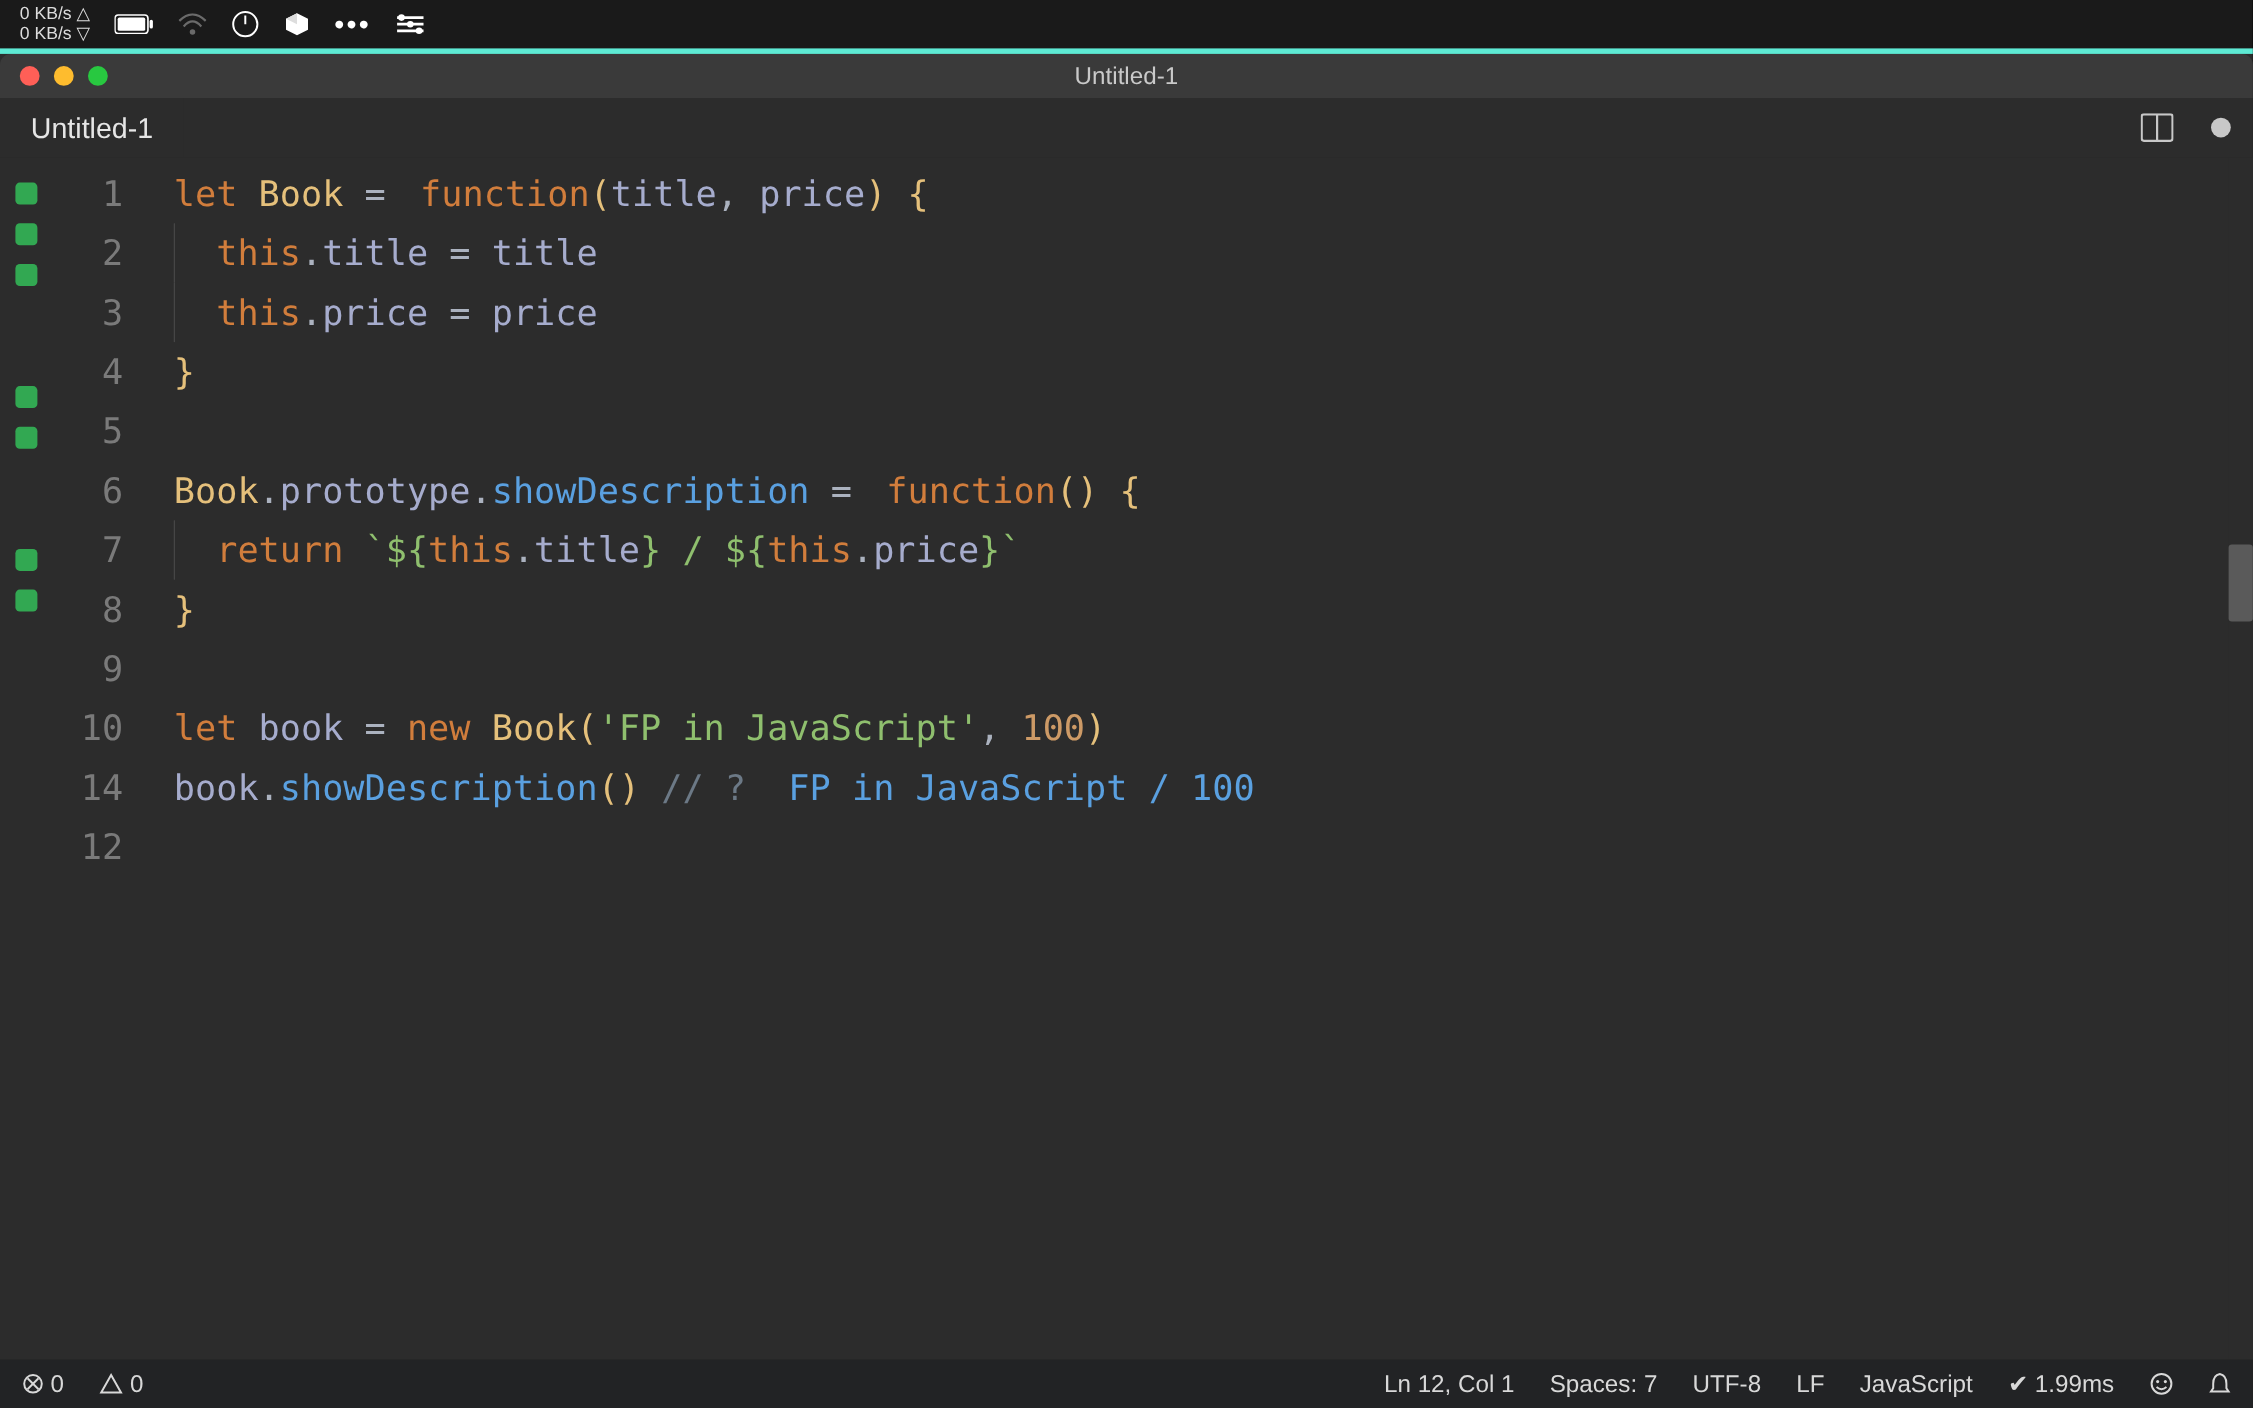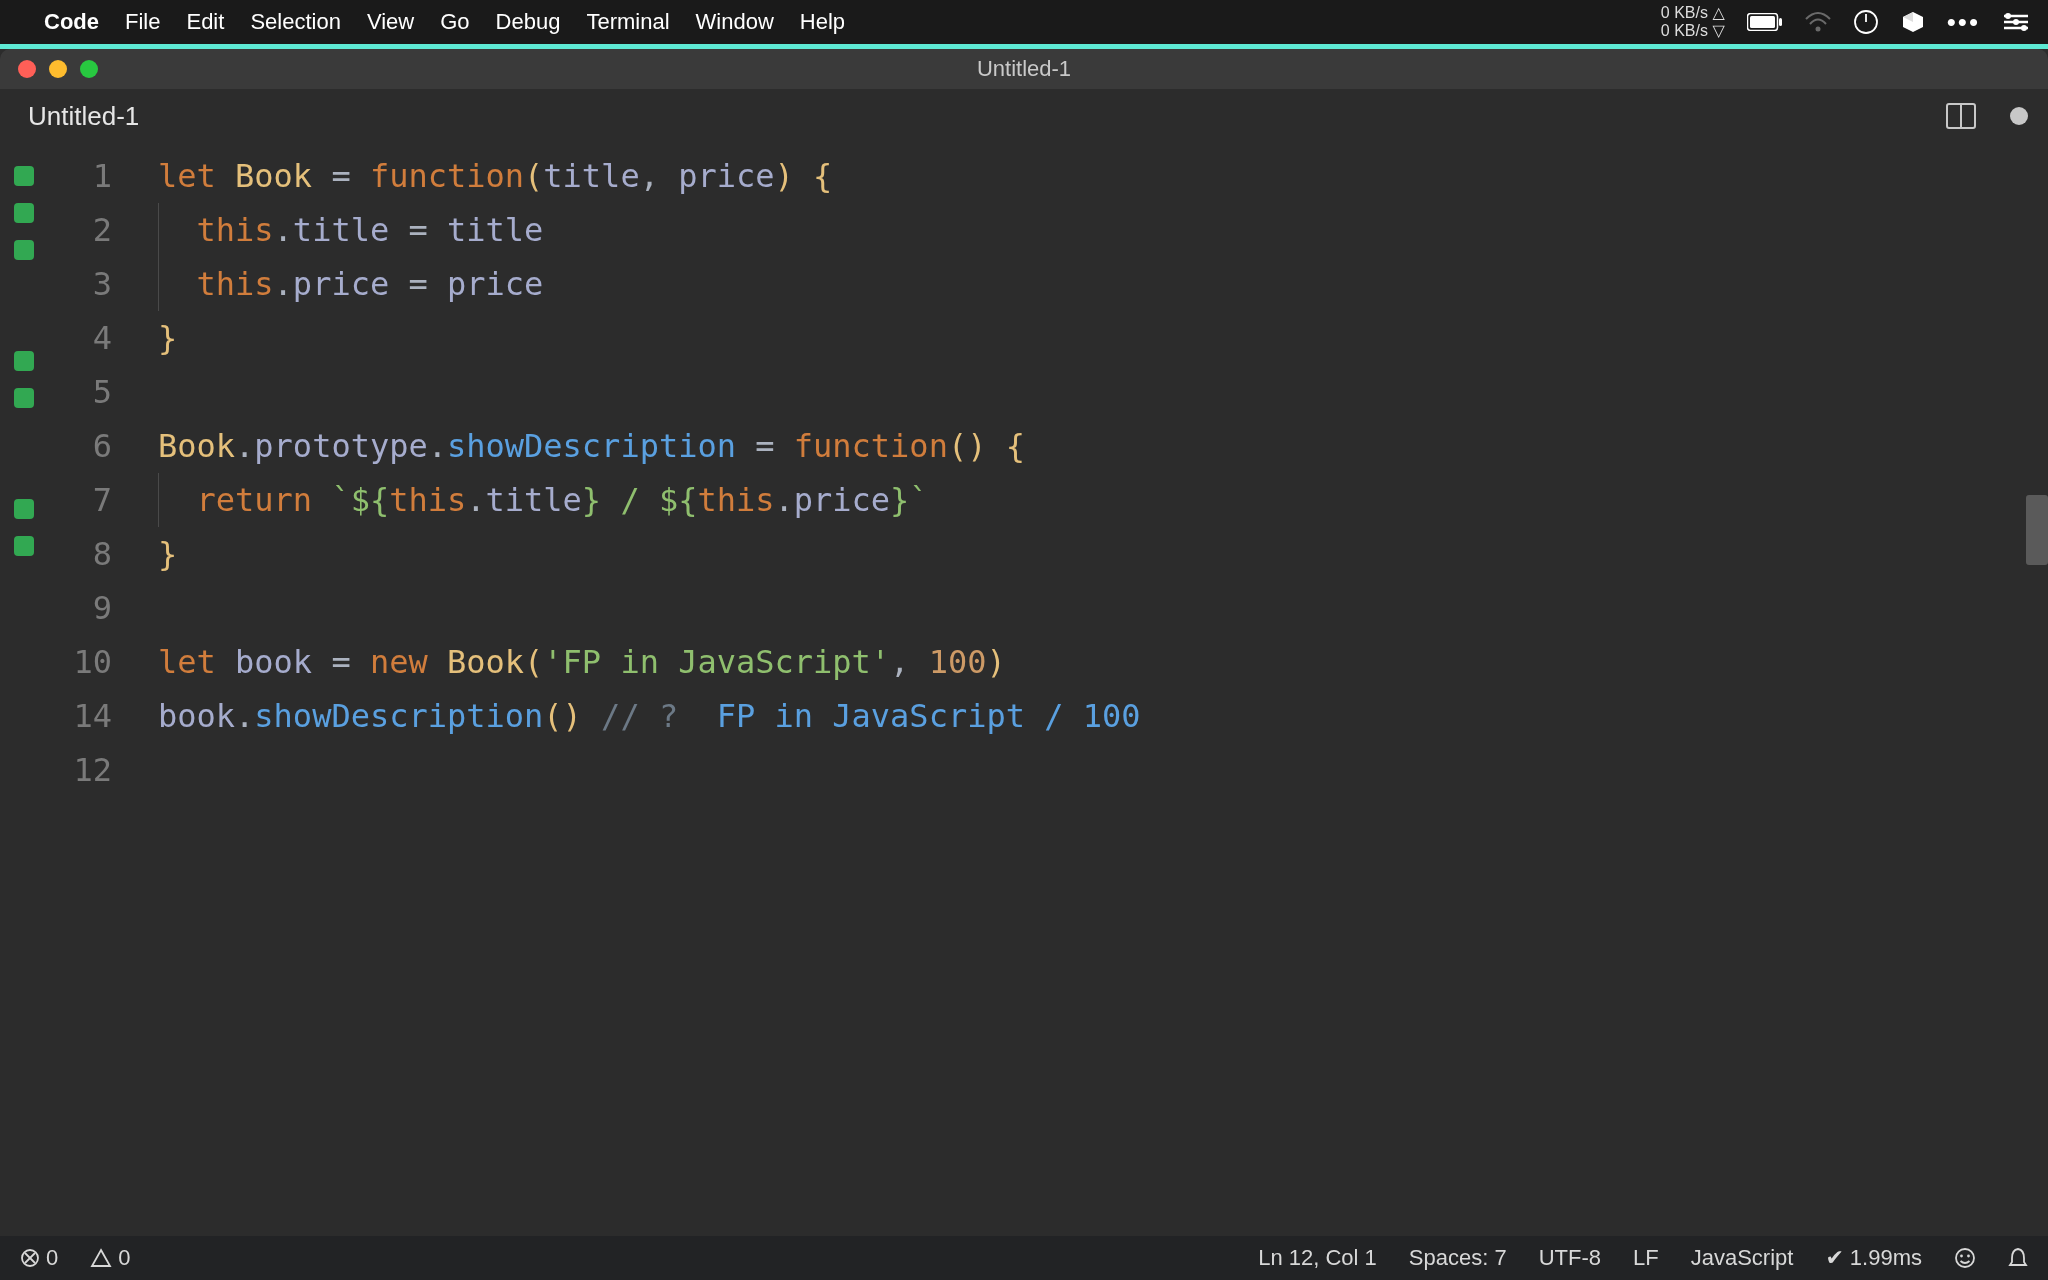--- a/index.html
+++ b/index.html
@@ -139,21 +139,21 @@
     position:absolute;
     left:0;
     top:0;
     bottom:0;
     width:0;
     border-left:1px solid #4a4a4a;
   }
 
   
   .kw   { color:#d17d3c; }   
-  .fnkw { color:#d17d3c; }   
+  .fnkw { color:#d17d3c;margin-left:12px; }   
   .var  { color:#a6accd; }   
   .cls  { color:#e5c07b; }   
   .op   { color:#abb2bf; }
   .punc { color:#e5c07b; }   
   .param{ color:#a6accd; }
   .ths  { color:#d17d3c; }
   .dot  { color:#abb2bf; }
   .prop { color:#a6accd; }
   .meth { color:#5aa0e0; }
   .proto{ color:#a6accd; }
@@ -197,33 +197,20 @@
     font-size:22px;
     color:#d8d8d8;
   }
   .statusbar .left, .statusbar .right { display:flex; gap:32px; align-items:center; }
   .sb-item { display:flex; align-items:center; gap:6px; }
 </style>
 </head>
 <body>
 
 <div class="menubar">
-  <div class="menubar-left">
-    <span class="apple"></span>
-    <span class="app-name">Code</span>
-    <span>File</span>
-    <span>Edit</span>
-    <span>Selection</span>
-    <span>View</span>
-    <span>Go</span>
-    <span>Debug</span>
-    <span>Terminal</span>
-    <span>Window</span>
-    <span>Help</span>
-  </div>
   <div class="menubar-right">
     <div class="net-speed">
       <div><span>0 KB/s</span> △</div>
       <div><span>0 KB/s</span> ▽</div>
     </div>
     <span class="icon">
       <svg width="36" height="18" viewBox="0 0 36 18">
           <rect x="0.5" y="0.5" width="30" height="17" rx="3" fill="none" stroke="#fff" stroke-width="1.5"></rect>
           <rect x="3" y="3" width="25" height="12" rx="1.5" fill="#fff"></rect>
           <rect x="32" y="5" width="3" height="8" rx="1.5" fill="#fff"></rect>

